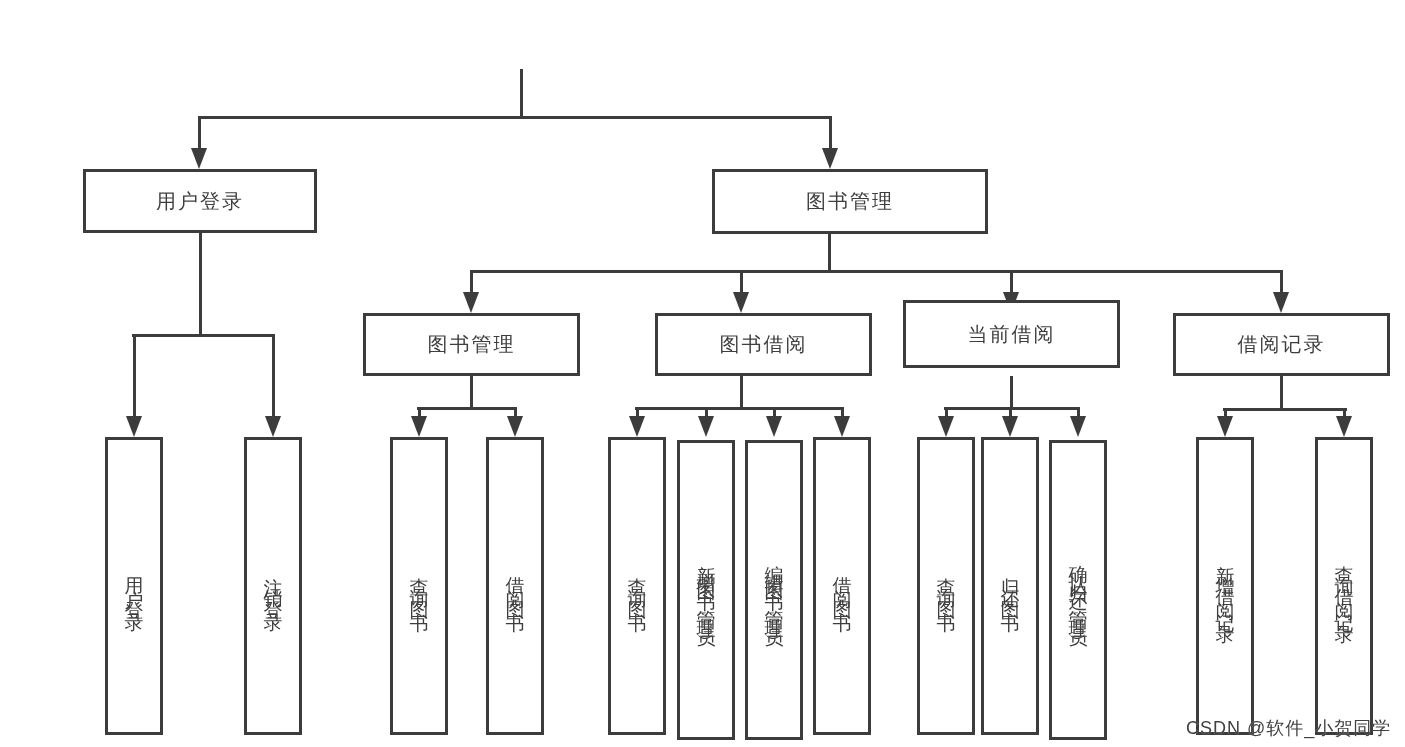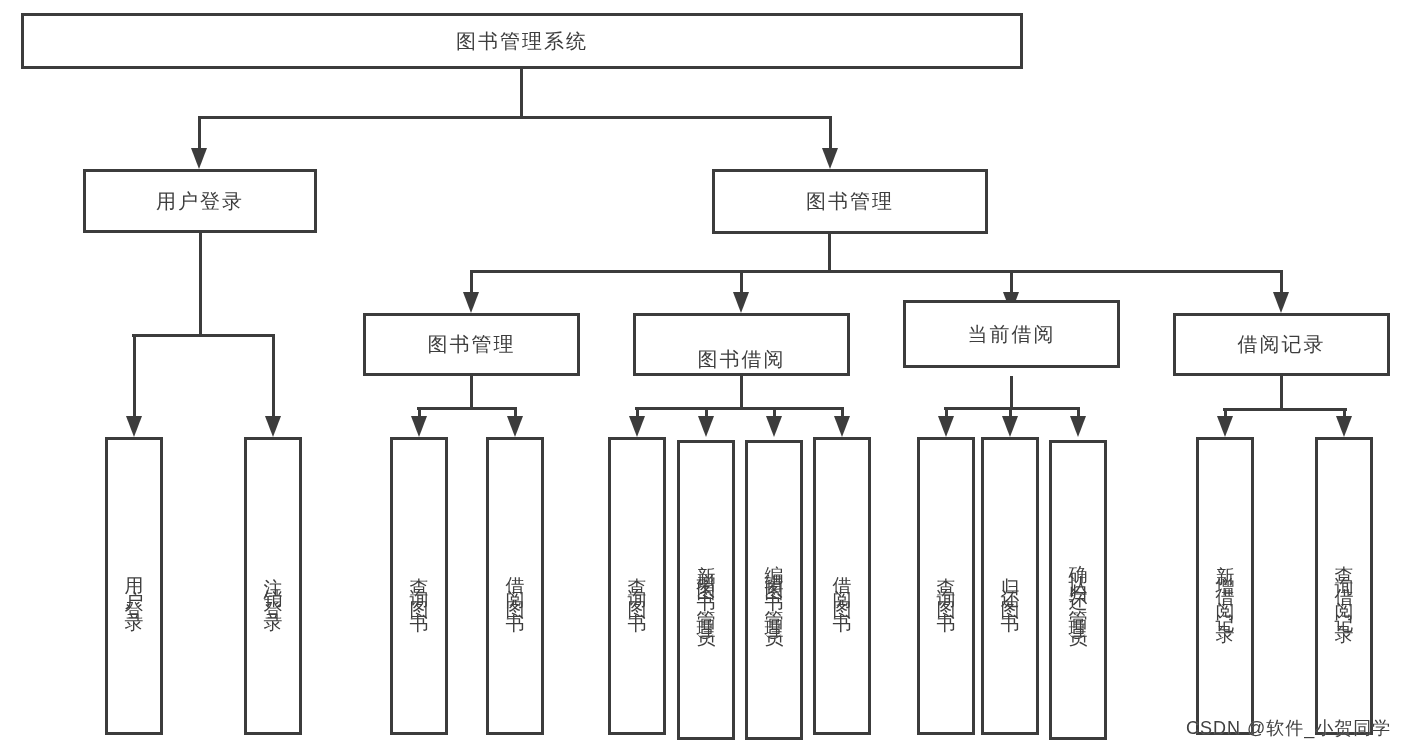--- a/index.html
+++ b/index.html
@@ -123,35 +123,32 @@
   <div class="ln" style="left:1077px; top:408px; width:3px;  height:10px;"></div>
   <div class="arr" style="left:1078px; top:416px;"></div>
 
   <div class="ln" style="left:1280px; top:376px; width:3px;  height:34px;"></div>
   <div class="ln" style="left:1223px; top:408px; width:124px; height:3px;"></div>
   <div class="ln" style="left:1224px; top:409px; width:3px;  height:9px;"></div>
   <div class="arr" style="left:1225px; top:416px;"></div>
   <div class="ln" style="left:1343px; top:409px; width:3px;  height:9px;"></div>
   <div class="arr" style="left:1344px; top:416px;"></div>
 
-  <div class="box" style="left:21px; top:13px; width:1002px; height:56px;">
-    <span class="hlabel">图书管理系统</span>
-  </div>
 
   <div class="box" style="left:83px; top:169px; width:234px; height:64px;">
     <span class="hlabel">用户登录</span>
   </div>
   <div class="box" style="left:712px; top:169px; width:276px; height:65px;">
     <span class="hlabel">图书管理</span>
   </div>
 
   <div class="box" style="left:363px; top:313px; width:217px; height:63px;">
     <span class="hlabel">图书管理</span>
   </div>
-  <div class="box" style="left:633px; top:313px; width:217px; height:63px;align-items:flex-end;">
+  <div class="box" style="left:655px; top:313px; width:217px; height:63px;">
     <span class="hlabel">图书借阅</span>
   </div>
   <div class="box" style="left:903px; top:300px; width:217px; height:68px;">
     <span class="hlabel">当前借阅</span>
   </div>
   <div class="box" style="left:1173px; top:313px; width:217px; height:63px;">
     <span class="hlabel">借阅记录</span>
   </div>
 
   <div class="box" style="left:105px; top:437px; width:58px; height:298px;">

